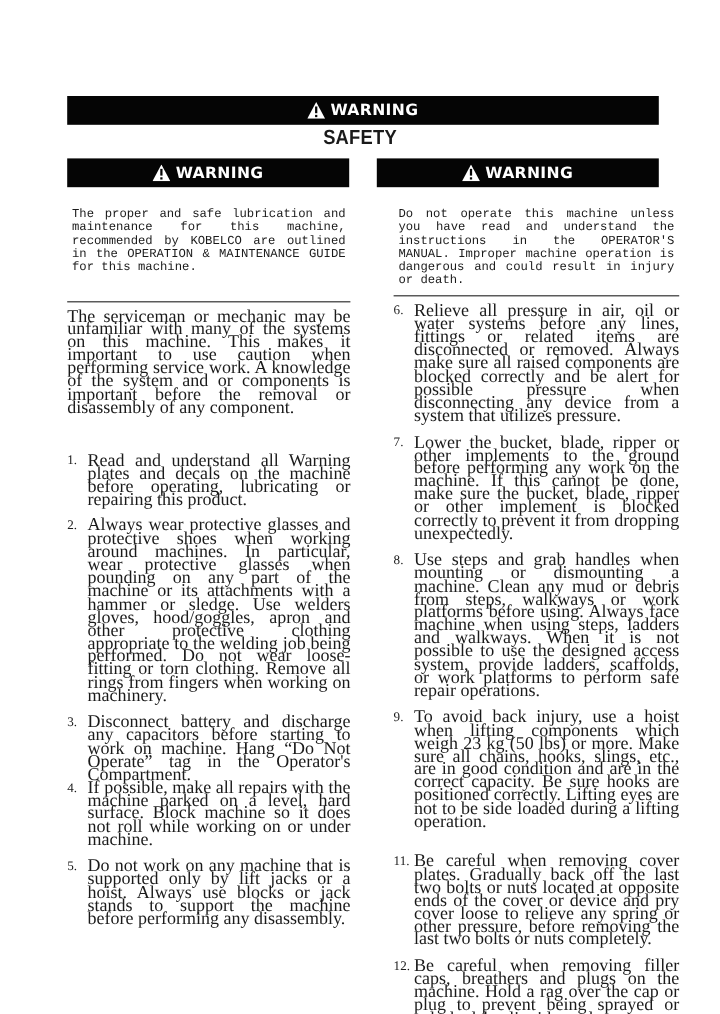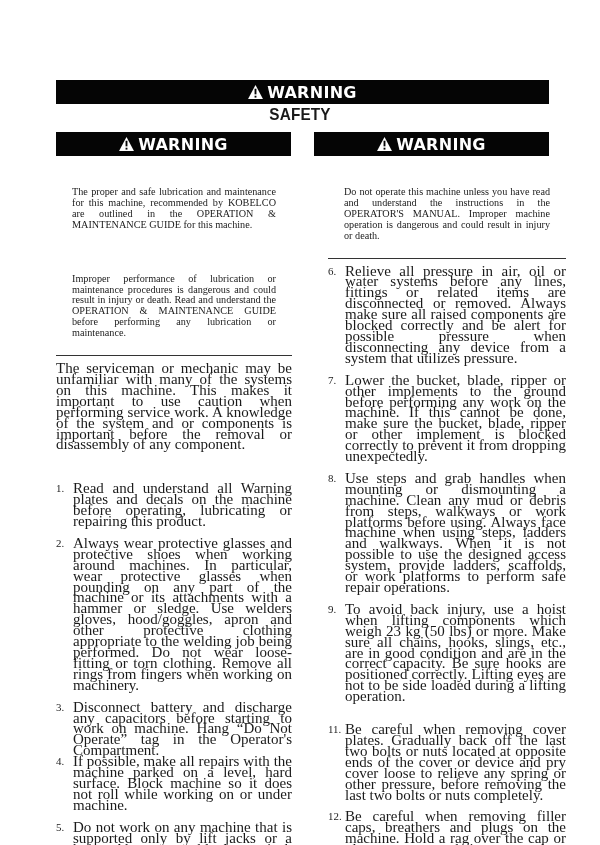--- a/index.html
+++ b/index.html
@@ -4,37 +4,37 @@
 <style>
   html, body { margin: 0; padding: 0; }
   body {
     width: 600px; height: 845px; background: #ffffff; position: relative;
     overflow: hidden; color: #1a1a1a;
   }
   .banner {
     position: absolute; background: #050505; color: #ffffff;
     display: flex; align-items: center; justify-content: center;
     font-family: "DejaVu Sans", sans-serif; font-weight: bold;
-    font-size: 16px; letter-spacing: 0.3px;
+    font-size: 13px; letter-spacing: 0.3px;
   }
   .banner .warn-icon { width: 15px; height: 14px; margin-right: 4px; display: inline-block; }
   #top-banner { left: 56px; top: 80px; width: 493px; height: 24px; }
   #left-banner { left: 56px; top: 132px; width: 235px; height: 24px; }
   #right-banner { left: 314px; top: 132px; width: 235px; height: 24px; }
   #title {
     position: absolute; left: 0; width: 600px; top: 105px; text-align: center;
     font-family: "Liberation Sans", sans-serif; font-weight: bold; font-size: 17px;
     transform: scaleX(0.9); letter-spacing: 0.2px;
   }
   .col { position: absolute; width: 236px; }
   #left-col { left: 56px; top: 171px; }
   #right-col { left: 328px; top: 171px; width: 238px; }
   .sans {
-    font-family: Liberation Serif, serif; font-size: 10.2px; line-height: 10.9px;
-    text-align: justify; margin: 16px;
+    font-family: Liberation Mono, monospace; font-size: 10.2px; line-height: 10.9px;
+    text-align: justify; margin: 4px;
   }
   .serif {
     font-family: "Liberation Serif", serif; font-size: 15px; line-height: 10.9px;
     text-align: justify; margin: 0;
   }
   .rule { border: 0; border-top: 1px solid #333; margin: 6px 0 7px 0; height: 0; }
   .gap { height: 11px; }
   ol.items { list-style: none; margin: 0; padding: 0; }
   ol.items li { display: flex; margin: 0; }
   ol.items li .num { flex: 0 0 17px; font-family: "Liberation Serif", serif; font-size: 10.9px; line-height: 10.9px; }
@@ -68,21 +68,20 @@
     <polygon points="8,0 16,15 0,15" fill="#fff"></polygon>
     <rect x="7" y="4" width="2" height="6" fill="#050505"></rect>
     <rect x="7" y="11.5" width="2" height="2" fill="#050505"></rect>
   </svg>
   <span>WARNING</span>
 </div>
 
 <div id="left-col" class="col">
   <p class="sans">The proper and safe lubrication and maintenance for this machine, recommended by KOBELCO are outlined in the OPERATION &amp; MAINTENANCE GUIDE for this machine.</p>
   <div class="gap"></div>
-  <p class="sans">Improper performance of lubrication or maintenance procedures is dangerous and could result in injury or death. Read and understand the OPERATION &amp; MAINTENANCE GUIDE before performing any lubrication or maintenance.</p>
   <hr class="rule">
   <p class="serif">The serviceman or mechanic may be unfamiliar with many of the systems on this machine. This makes it important to use caution when performing service work. A knowledge of the system and or components is important before the removal or disassembly of any component.</p>
   <div class="gap"></div>
   <div class="gap"></div>
   <div class="gap"></div>
   <ol class="items">
     <li>
       <span class="num">1.</span>
       <span class="txt serif">Read and understand all Warning plates and decals on the machine before operating, lubricating or repairing this product.</span>
     </li>

